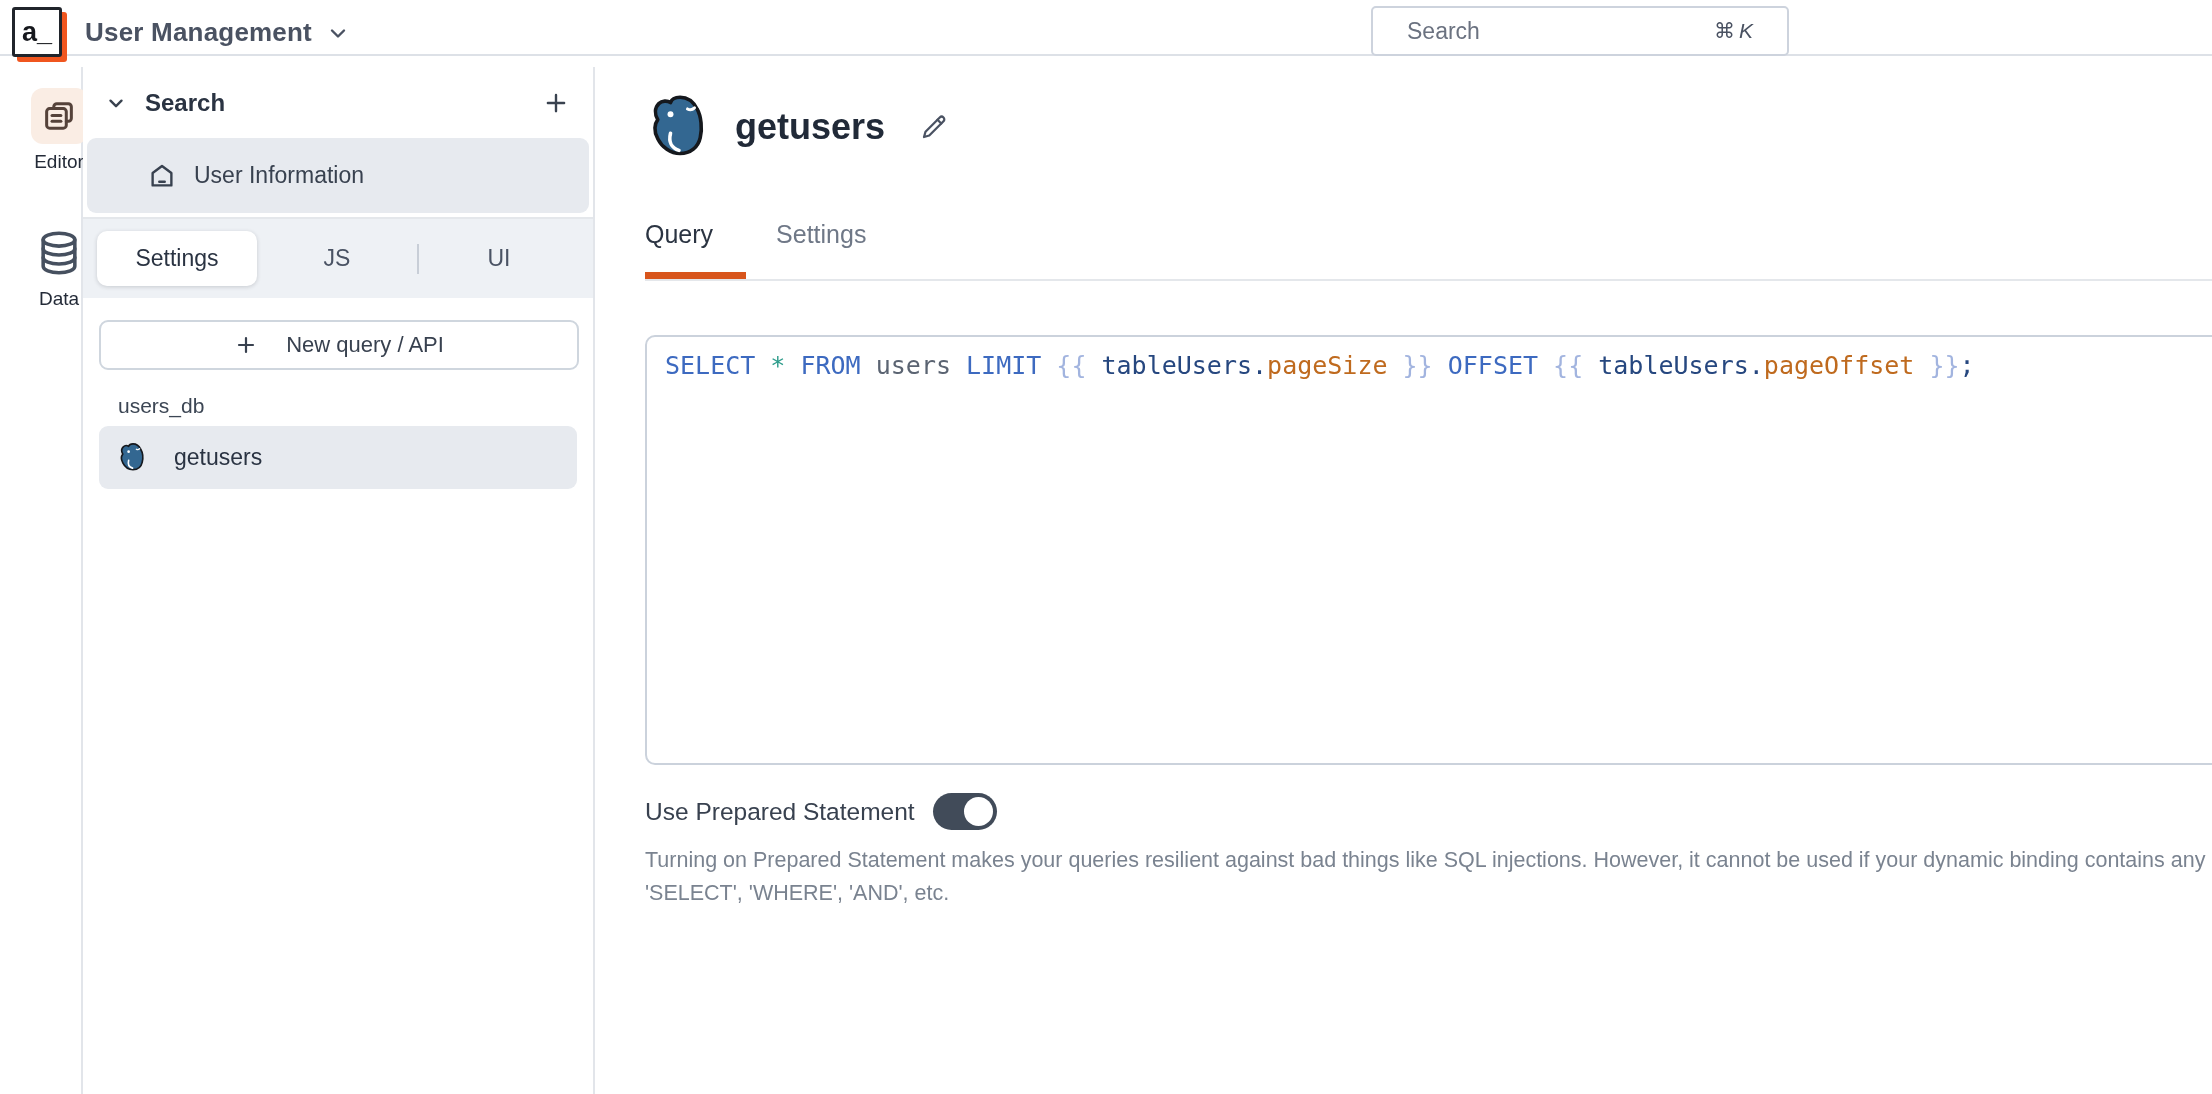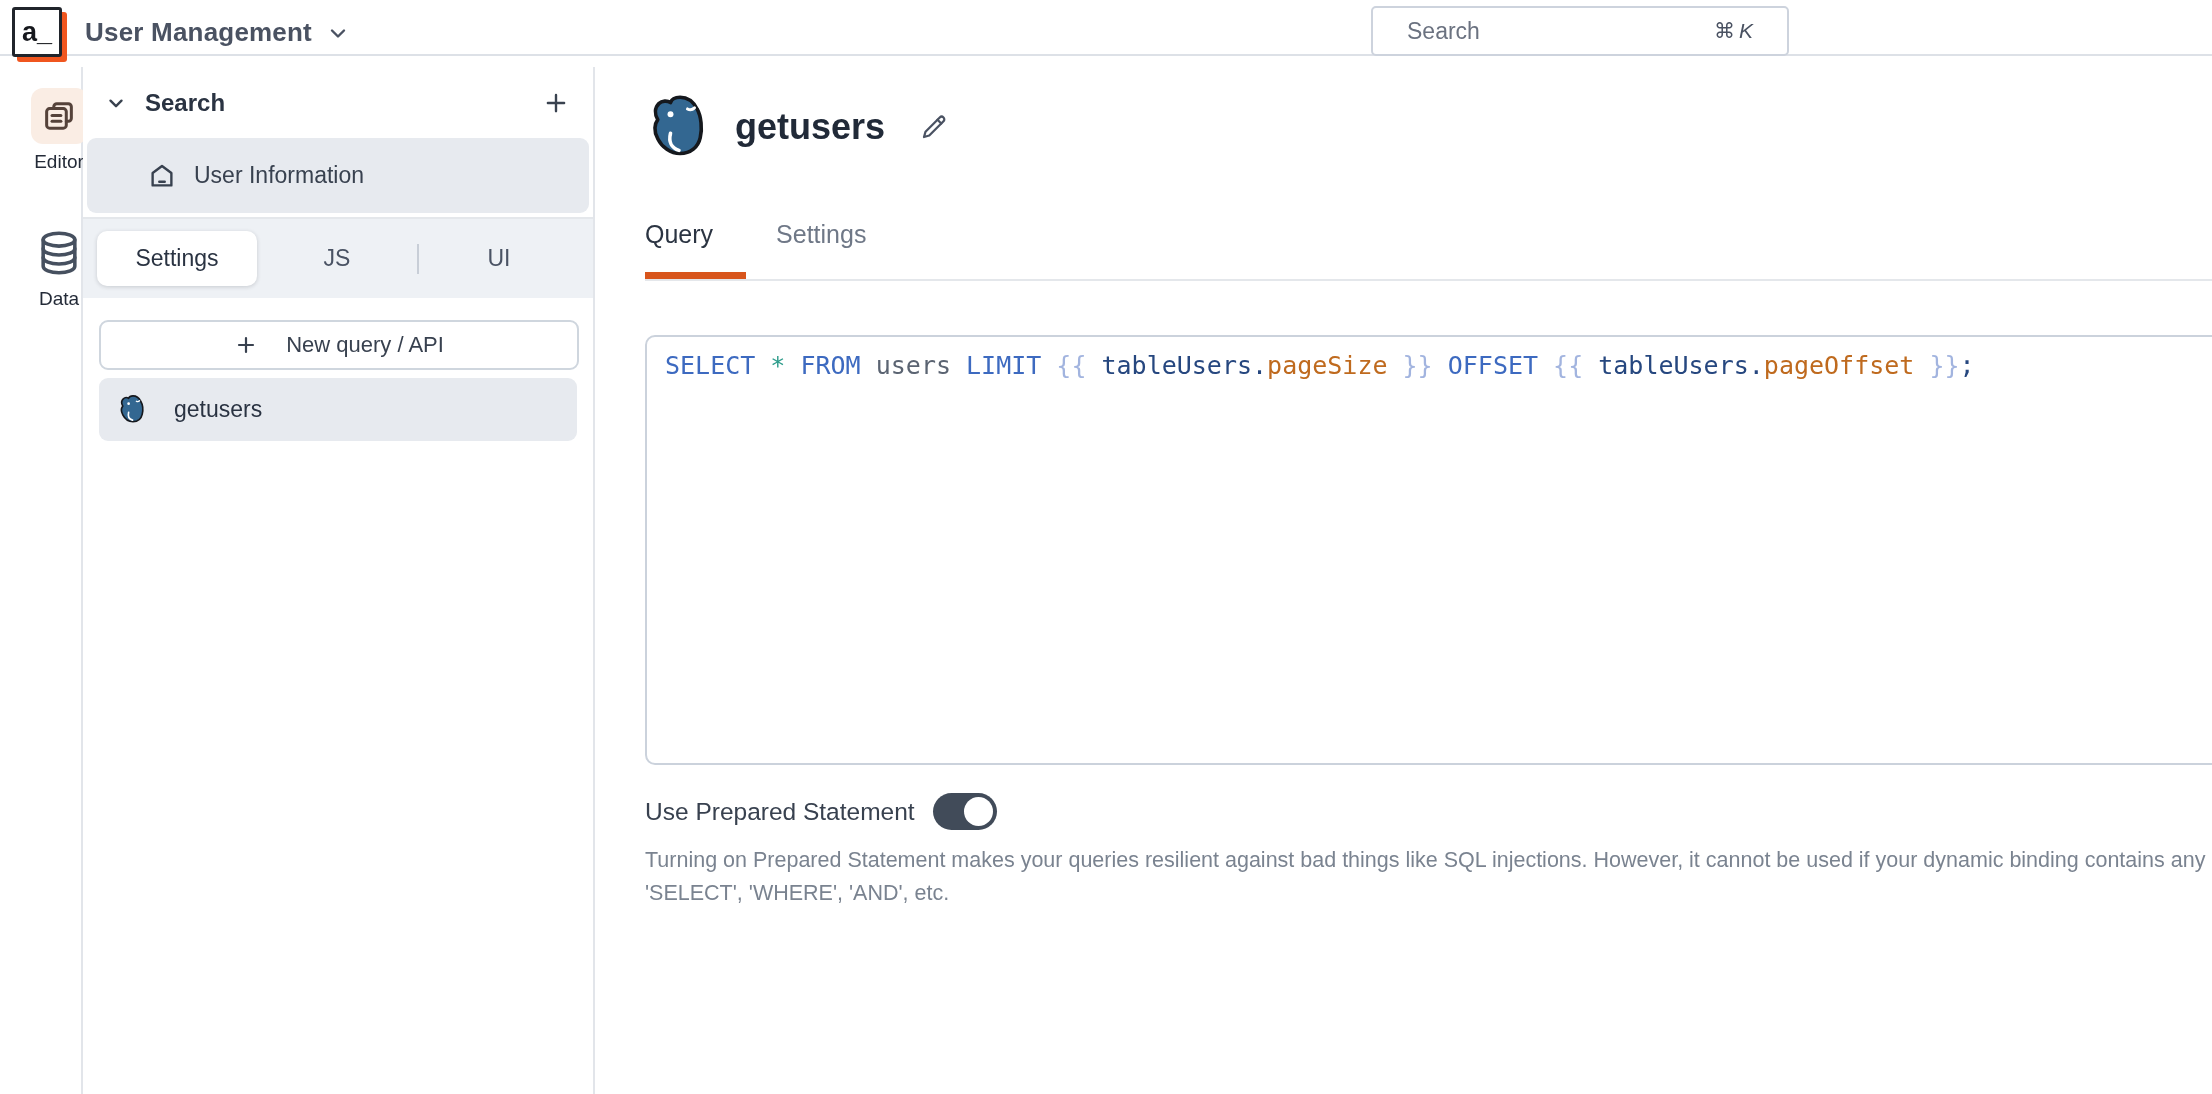--- a/index.html
+++ b/index.html
@@ -190,20 +190,21 @@
 
   <button class="new-query-btn">
     <span>
       <svg width="24" height="24" viewBox="0 0 24 24" fill="none" stroke="#38414F" stroke-width="2.2" stroke-linecap="round">
           <path d="M12 5v14M5 12h14"></path>
         </svg>
     </span>
     <span>New query / API</span>
   </button>
 
+  <div class="group-label">users_db</div>
 
   <div class="query-row">
     <span>
       <svg width="31" height="31" viewBox="0 0 64 64">
         <path d="M33 4c-5 0-8 2-9 5-3-2-8-2-11 1-4 4-4 10-1 15-3 4-4 11 0 18 4 8 12 14 21 14 10 0 17-6 19-15 2-8 1-20-3-27C45 7 40 4 33 4z" fill="#336791" stroke="#15181d" stroke-width="3.4" stroke-linejoin="round"></path>
         <path d="M24 38c-2 8 1 14 8 16" fill="none" stroke="#fff" stroke-width="3.4" stroke-linecap="round"></path>
         <circle cx="24" cy="20" r="2.8" fill="#fff"></circle>
         <path d="M40 15c2 1.2 4.6 1 6.6-1" fill="none" stroke="#fff" stroke-width="2.8" stroke-linecap="round"></path>
       </svg>
     </span>

